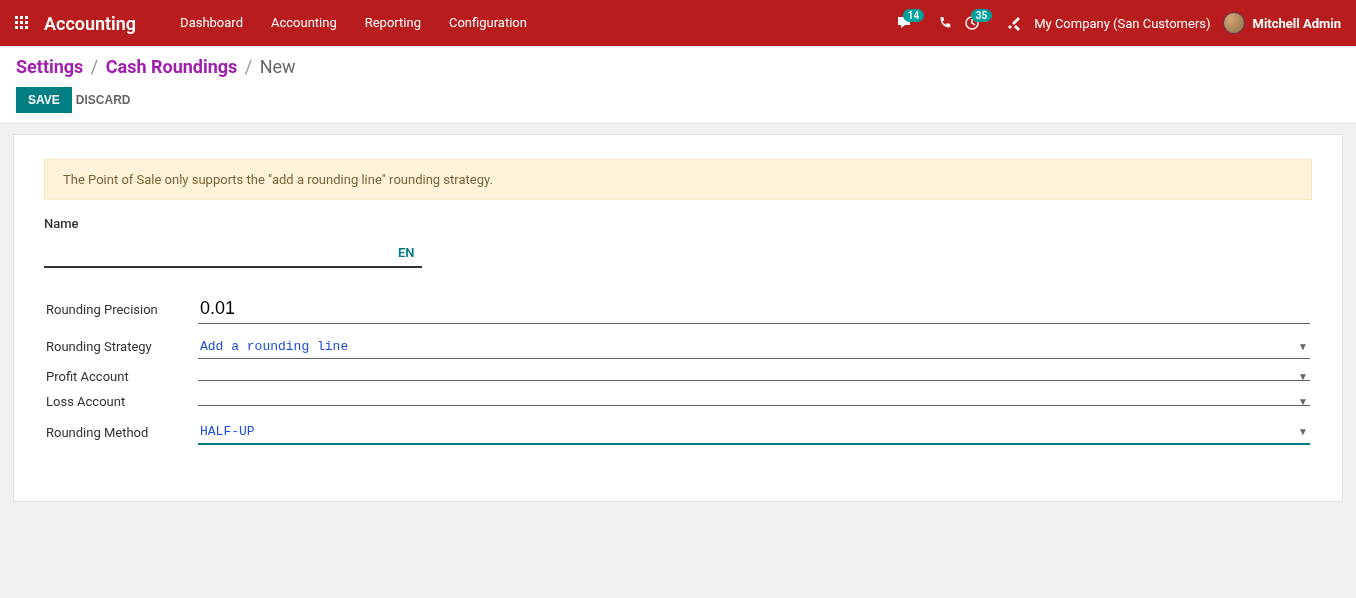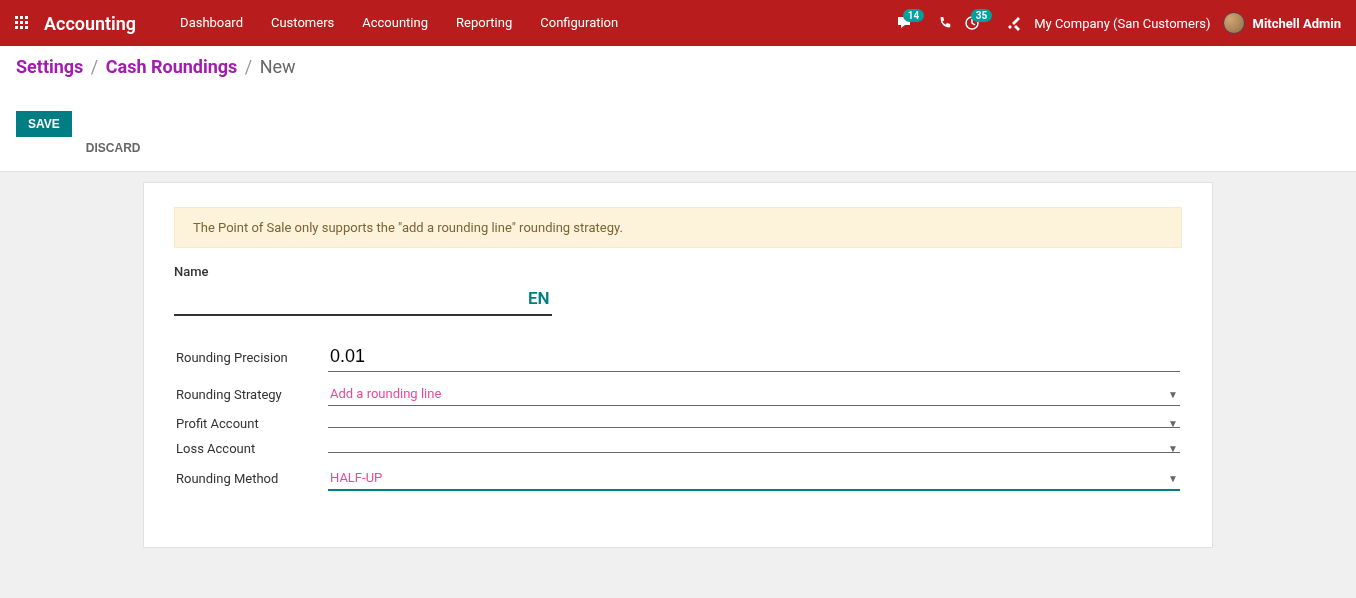--- a/index.html
+++ b/index.html
@@ -49,40 +49,40 @@
       width: 22px; height: 22px; border-radius: 50%;
       background: radial-gradient(circle at 30% 30%, #d4a574, #8b6f47);
       border:1px solid #5a3a52;
     }
     .user-name { color:#fff; font-size:13px; }
     .breadcrumbs { font-size: 18px; color:#666; }
     .bc-link { color: #a21caf; cursor: pointer; font-weight: bold; }
     .bc-sep { color:#999; margin:0 3px; }
     .bc-current { color:#666; }
     .action-buttons {
-      display:flex; gap:10px; padding: 10px 0 10px 0; align-items:center;
+      display:flex; padding: 10px 0 10px 0; align-items:center;
     }
     .btn-save {
       background:#017e84; color:#fff; border:none; padding:6px 12px;
       font-size:12px; font-weight:600; cursor:pointer; text-transform:uppercase;
     }
     .btn-discard {
       background:none; border:none; color:#666; font-size:12px;
-      font-weight:600; cursor:pointer; text-transform:uppercase; padding:6px 4px;margin-top:48px;
+      font-weight:600; cursor:pointer; text-transform:uppercase; padding:6px 4px;
     }
     .breadcrumb-area { border-bottom:1px solid #dee2e6; background:#fff; padding-left:16px; padding-right:16px; padding-top:10px;}
     .main-area {
       padding: 10px 0 0 0;
       background:#f0f0f0;
       display:flex;
       justify-content:center;
     }
     .form-sheet {
       background:#fff;
-      width:1070px;
+      width:1330px;
       border:1px solid #dee2e6;
       padding:24px 30px 50px 30px;
     }
     .alert-warning {
       background:#fdf2da;
       border:1px solid #fae9bf;
       color:#7a6536;
       padding:12px 18px;
       font-size:13px;
       margin-bottom:16px;
@@ -102,33 +102,33 @@
     .name-input {
       width:378px;
       border:none;
       border-bottom:2px solid #333;
       padding:4px 2px 6px 2px;
       font-size:15px;
       outline:none;
       background:transparent;
     }
     .lang-btn {
-      color:#017e84; font-size:17px; font-weight:600; cursor:pointer;
+      color:#017e84; font-size:13px; font-weight:600; cursor:pointer;
       margin-left:-24px; margin-bottom:8px;
     }
     .select-field {
       width:100%;
       border:none;
       border-bottom:1px solid #ccc;
       padding:4px 2px;
       font-size:13px;
       background:transparent;
       position:relative;
     }
-    .select-value { color:#ec4899; }
+    .select-value { color:#1d4ed8;font-family:Liberation Mono, monospace; }
     .caret {
       position:absolute; right:2px; top:50%;
       transform:translateY(-50%);
       color:#666; font-size:10px; pointer-events:none;
     }
     .field-table { width:100%; }
     .field-table td { vertical-align:middle; padding:4px 0; }
     .field-table td:first-child { width:150px; font-size:13px; color:#333; font-weight:400; }
     .input-cell { position:relative; }
     .underline-dark { border-bottom:1px solid #666; }
@@ -149,21 +149,20 @@
           <rect x="5" y="5" width="3" height="3"></rect>
           <rect x="10" y="5" width="3" height="3"></rect>
         <rect x="0" y="10" width="3" height="3"></rect>
           <rect x="5" y="10" width="3" height="3"></rect>
           <rect x="10" y="10" width="3" height="3"></rect>
       </svg>
     </span>
     <span class="app-title">Accounting</span>
     <div class="nav-menu">
       <span class="nav-item">Dashboard</span>
-      <span class="nav-item">Customers</span>
       <span class="nav-item">Accounting</span>
       <span class="nav-item">Reporting</span>
       <span class="nav-item">Configuration</span>
     </div>
   </div>
   <div class="header-right">
     <span class="hr-icon" style="margin-right:14px;">
       <svg width="16" height="16" viewBox="0 0 16 16" fill="#fff">
           <path d="M2 2h12v8H9l-4 3v-3H2z"></path>
         </svg>

